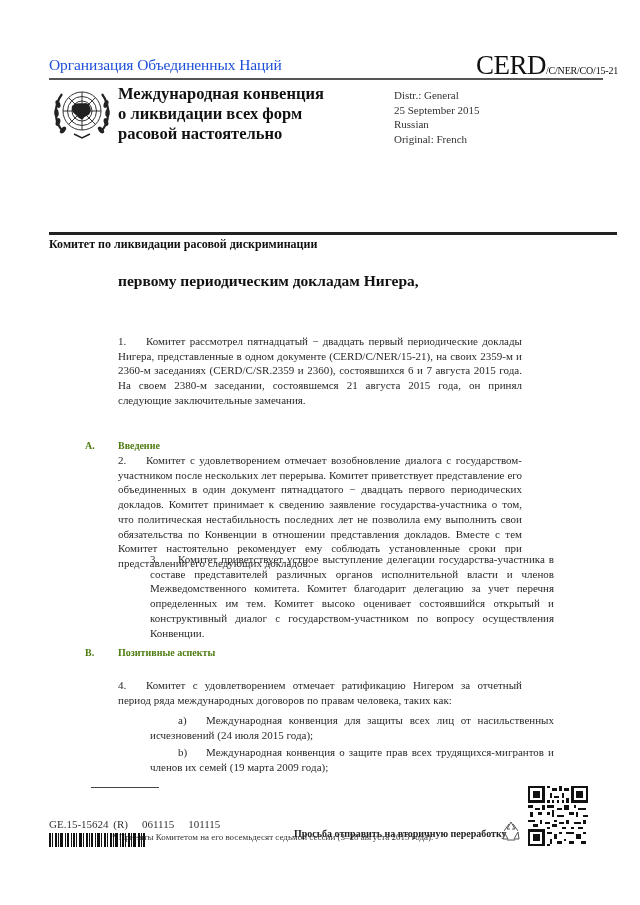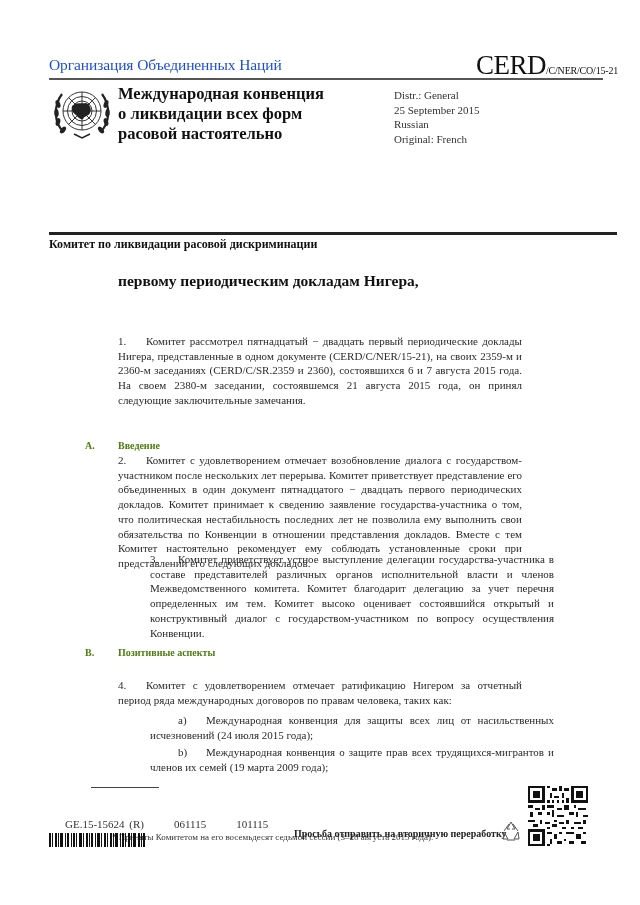--- a/index.html
+++ b/index.html
@@ -31,21 +31,21 @@
     .section-head { left: 85px; font-size: 10px; font-weight: bold; color: #4d7c0f; margin-top: 23px; }
     .section-head .letter { display: inline-block; width: 33px; }
 
     .sub { left: 118px; width: 404px; font-size: 11px; line-height: 14.7px; text-align: justify; color: #2a2a2a; text-indent: 28px; margin-left: 32px; }
     .sub .lbl { display: inline-block; width: 28px; text-indent: 0; }
 
     
     .fn-rule { left: 91px; top: 787px; width: 68px; height: 1px; background: #444; }
     .footnote { left: 112px; top: 832px; font-size: 9px; color: #333; }
     .job { left: 49px; top: 818px; font-size: 11px; color: #333; word-spacing: 2px; }
-    .job span { margin-right: 14px; margin-left: 16px; }
+    .job span { margin-right: 14px; }
     .barcode { left: 49px; top: 833px; width: 112px; height: 14px; display: flex; gap: 0; }
     .barcode i { display: block; height: 100%; background: #111; }
     .recycle-text { left: 294px; top: 828px; font-size: 10px; font-weight: bold; color: #222; }
     .recycle-icon { left: 501px; top: 820px; width: 20px; height: 22px; }
     .qr { left: 528px; top: 786px; width: 60px; height: 60px; }
   </style>
 </head>
 <body>
 
 <div class="abs org-name">Организация Объединенных Наций</div>

